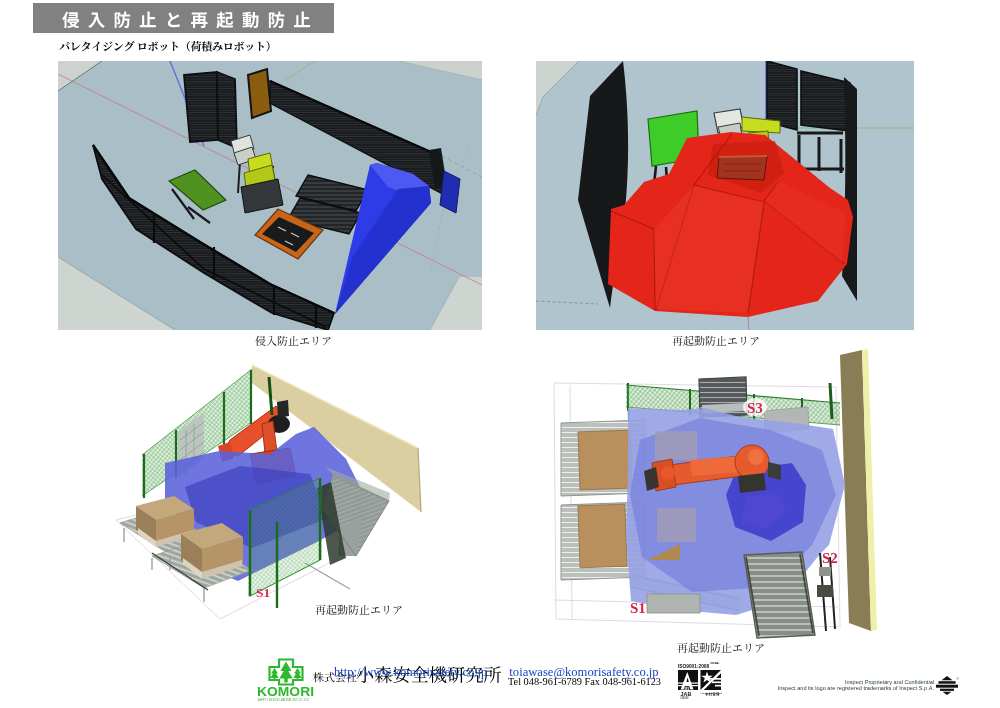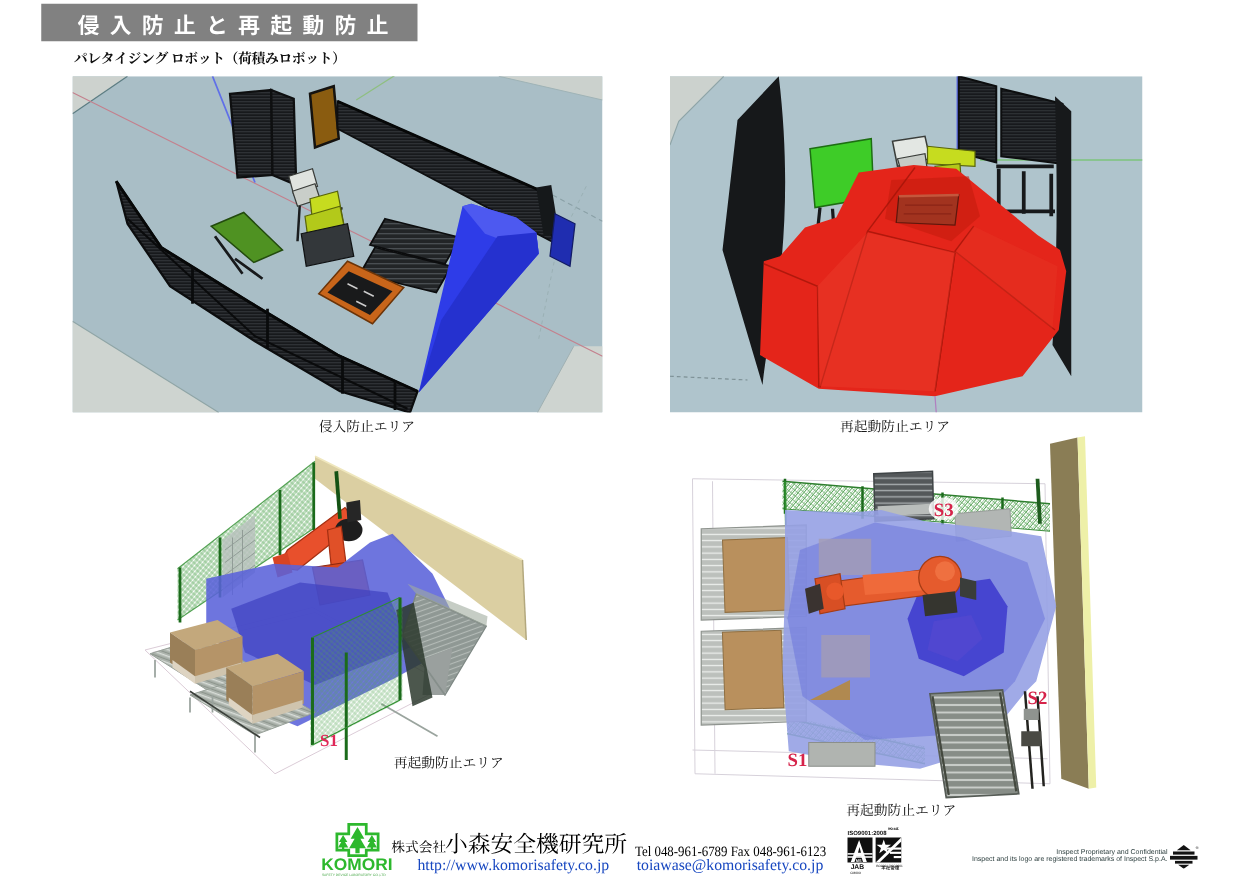--- a/index.html
+++ b/index.html
@@ -434,21 +434,21 @@
   <svg class="abs" style="left:313px;top:655px;" width="400" height="36" viewBox="0 0 400 36">
     <g transform="translate(0,26.5)">
         <path d="M6.7 -9.2V-7.0H5.4C5.6 -7.4 5.7 -7.7 5.9 -8.2C6.1 -8.2 6.2 -8.2 6.3 -8.4L5.2 -8.7C4.9 -7.4 4.5 -6.1 4.0 -5.3L4.1 -5.2C4.5 -5.6 4.9 -6.1 5.2 -6.7H6.7V-4.7H4.0L4.1 -4.3H6.3C5.7 -2.8 4.6 -1.3 3.3 -0.3L3.4 -0.1C4.8 -1.0 5.9 -2.2 6.7 -3.5V0.8H6.8C7.1 0.8 7.4 0.7 7.4 0.5V-4.2C7.9 -2.6 8.9 -1.0 10.2 -0.1C10.2 -0.4 10.4 -0.7 10.7 -0.9L10.7 -1.0C9.4 -1.6 8.2 -2.9 7.6 -4.3H10.3C10.5 -4.3 10.6 -4.4 10.6 -4.5C10.2 -4.8 9.7 -5.3 9.7 -5.3L9.1 -4.7H7.4V-6.7H9.8C10.0 -6.7 10.1 -6.7 10.1 -6.9C9.8 -7.2 9.2 -7.6 9.2 -7.6L8.7 -7.0H7.4V-8.8C7.7 -8.8 7.8 -8.9 7.8 -9.1ZM2.1 -9.2V-6.7H0.5L0.6 -6.3H2.0C1.7 -4.7 1.1 -3.1 0.3 -1.8L0.4 -1.7C1.2 -2.5 1.7 -3.4 2.1 -4.4V0.9H2.3C2.5 0.9 2.8 0.7 2.8 0.6V-5.0C3.1 -4.5 3.5 -3.9 3.6 -3.4C4.2 -2.8 4.9 -4.2 2.8 -5.2V-6.3H4.1C4.3 -6.3 4.4 -6.4 4.4 -6.5C4.1 -6.9 3.5 -7.3 3.5 -7.3L3.1 -6.7H2.8V-8.8C3.1 -8.8 3.2 -8.9 3.2 -9.1Z M18.7 -8.9 18.6 -8.8C19.0 -8.5 19.7 -8.0 19.9 -7.5C20.7 -7.2 21.0 -8.6 18.7 -8.9ZM17.0 -9.2C17.0 -8.4 17.1 -7.6 17.1 -6.8H11.5L11.6 -6.5H17.2C17.4 -3.6 18.2 -1.1 20.0 0.3C20.5 0.7 21.2 1.0 21.4 0.6C21.5 0.5 21.5 0.3 21.2 -0.1L21.4 -1.8L21.2 -1.8C21.1 -1.3 20.9 -0.8 20.8 -0.5C20.6 -0.3 20.6 -0.3 20.4 -0.5C18.8 -1.7 18.1 -4.0 17.9 -6.5H21.2C21.4 -6.5 21.5 -6.5 21.5 -6.7C21.1 -7.0 20.5 -7.5 20.5 -7.5L20.0 -6.8H17.9C17.8 -7.5 17.8 -8.1 17.8 -8.7C18.1 -8.8 18.2 -8.9 18.2 -9.1ZM11.7 -0.2 12.2 0.6C12.3 0.6 12.4 0.5 12.4 0.4C14.6 -0.4 16.1 -1.0 17.3 -1.4L17.2 -1.6L14.8 -1.0V-4.2H16.7C16.9 -4.2 17.0 -4.3 17.0 -4.4C16.7 -4.7 16.1 -5.2 16.1 -5.2L15.6 -4.6H12.0L12.1 -4.2H14.0V-0.8C13.0 -0.5 12.2 -0.3 11.7 -0.2Z M24.8 -5.5 24.9 -5.1H29.9C30.1 -5.1 30.2 -5.2 30.2 -5.3C29.8 -5.7 29.2 -6.1 29.2 -6.1L28.6 -5.5ZM27.7 -8.6C28.5 -7.1 30.1 -5.6 31.9 -4.7C32.0 -5.0 32.2 -5.3 32.6 -5.4L32.6 -5.6C30.8 -6.2 28.9 -7.4 27.9 -8.7C28.2 -8.7 28.3 -8.8 28.4 -8.9L27.0 -9.3C26.4 -7.8 24.3 -5.7 22.4 -4.7L22.5 -4.6C24.6 -5.4 26.7 -7.1 27.7 -8.6ZM23.2 -0.3 23.7 0.7C23.8 0.7 23.9 0.6 24.0 0.5C26.7 0.1 28.7 -0.2 30.2 -0.4C30.5 -0.0 30.7 0.4 30.8 0.7C31.8 1.4 32.3 -0.8 28.7 -2.3L28.6 -2.3C29.1 -1.8 29.6 -1.3 30.1 -0.7L25.4 -0.4C26.0 -1.1 26.7 -2.2 27.1 -3.2H31.8C31.9 -3.2 32.0 -3.2 32.1 -3.3C31.7 -3.7 31.0 -4.2 31.0 -4.2L30.5 -3.5H23.0L23.1 -3.2H26.1C25.9 -2.3 25.4 -1.1 25.0 -0.3C24.3 -0.3 23.6 -0.3 23.2 -0.3Z M37.5 -5.4 37.6 -5.1H39.8V0.0H36.8L36.9 0.3H43.3C43.5 0.3 43.6 0.3 43.6 0.2C43.3 -0.2 42.7 -0.7 42.7 -0.7L42.2 0.0H40.5V-5.1H43.0C43.2 -5.1 43.3 -5.1 43.3 -5.2C42.9 -5.6 42.4 -6.0 42.4 -6.0L41.8 -5.4H40.5V-8.7C40.8 -8.8 40.9 -8.9 40.9 -9.0L39.8 -9.1V-5.4ZM33.5 -7.1 33.6 -6.8H36.5C35.8 -5.4 34.5 -3.7 33.2 -2.7L33.4 -2.6C34.0 -3.0 34.7 -3.5 35.3 -4.1V0.9H35.4C35.8 0.9 36.0 0.7 36.0 0.6V-4.6C36.4 -4.2 36.9 -3.7 37.0 -3.3C37.8 -2.9 38.2 -4.2 36.0 -4.9C36.5 -5.4 37.0 -6.1 37.2 -6.7C37.5 -6.7 37.6 -6.7 37.7 -6.8L37.0 -7.5L36.5 -7.1H36.0V-8.8C36.2 -8.8 36.3 -8.9 36.4 -9.1L35.3 -9.2V-7.1Z" fill="#000000"></path>
       </g>
     <g transform="translate(43,26.5)">
         <path d="M12.1 -10.4 11.9 -10.3C13.6 -8.5 15.7 -5.6 16.0 -3.3C17.6 -2.0 18.5 -6.4 12.1 -10.4ZM4.6 -10.6C4.0 -8.2 2.6 -5.0 0.6 -3.0L0.8 -2.8C3.3 -4.5 5.0 -7.4 5.8 -9.6C6.3 -9.5 6.4 -9.6 6.5 -9.9ZM8.5 -15.0V-0.7C8.5 -0.3 8.4 -0.2 8.0 -0.2C7.5 -0.2 5.0 -0.4 5.0 -0.4V-0.1C6.1 0.0 6.6 0.2 7.0 0.4C7.3 0.6 7.5 1.0 7.5 1.4C9.6 1.2 9.8 0.5 9.8 -0.5V-14.3C10.3 -14.4 10.4 -14.5 10.5 -14.8Z M22.5 -8.1V-5.6H19.1L19.2 -5.1H22.1C21.4 -3.2 20.3 -1.4 18.8 -0.1L19.0 0.2C20.5 -0.8 21.6 -2.0 22.5 -3.4V1.4H22.7C23.1 1.4 23.6 1.1 23.6 1.0V-4.1C24.3 -3.5 25.2 -2.7 25.4 -2.0C26.6 -1.3 27.4 -3.5 23.6 -4.4V-5.1H26.5C26.8 -5.1 26.9 -5.2 27.0 -5.4C26.5 -5.8 25.6 -6.5 25.6 -6.5L24.9 -5.6H23.6V-7.5C24.1 -7.5 24.2 -7.7 24.3 -7.9ZM30.3 -8.1V-5.6H27.0L27.1 -5.1H29.6C28.7 -3.0 27.1 -1.1 25.0 0.2L25.2 0.5C27.4 -0.6 29.1 -2.1 30.3 -3.9V1.4H30.5C30.9 1.4 31.4 1.2 31.4 1.0V-4.9C32.2 -2.7 33.4 -0.9 34.9 0.2C35.1 -0.3 35.4 -0.7 35.9 -0.7L35.9 -0.9C34.3 -1.7 32.7 -3.2 31.8 -5.1H35.1C35.4 -5.1 35.5 -5.2 35.6 -5.4C35.0 -5.9 34.1 -6.6 34.1 -6.6L33.3 -5.6H31.4V-7.4C31.9 -7.5 32.0 -7.7 32.1 -7.9ZM26.6 -15.3V-13.0H19.9L20.1 -12.5H25.5C24.1 -10.7 21.9 -9.0 19.4 -7.9L19.6 -7.6C22.5 -8.6 24.9 -10.1 26.6 -12.0V-7.3H26.8C27.3 -7.3 27.8 -7.5 27.8 -7.6V-12.5H27.9C29.4 -10.4 31.9 -8.7 34.3 -7.8C34.4 -8.3 34.8 -8.6 35.3 -8.7L35.3 -8.9C32.9 -9.5 30.1 -10.9 28.4 -12.5H34.3C34.5 -12.5 34.7 -12.6 34.7 -12.8C34.2 -13.3 33.2 -14.1 33.2 -14.1L32.4 -13.0H27.8V-14.6C28.2 -14.6 28.4 -14.8 28.5 -15.1Z M48.4 -7.6C48.0 -5.7 47.3 -4.2 46.2 -2.9C45.0 -3.3 43.7 -3.6 42.1 -3.8C42.6 -5.0 43.3 -6.4 43.8 -7.6ZM44.1 -11.5C43.8 -10.7 43.3 -9.5 42.8 -8.2H37.3L37.4 -7.6H42.6C41.7 -5.6 40.6 -3.4 39.9 -2.2C40.4 -2.0 40.9 -2.0 41.2 -2.1L41.9 -3.5C43.2 -3.1 44.4 -2.7 45.6 -2.3C43.8 -0.6 41.0 0.4 37.1 1.1L37.1 1.4C41.8 0.9 44.7 -0.1 46.7 -1.8C49.0 -0.7 50.7 0.4 51.6 1.3C53.1 1.9 53.5 -0.6 47.5 -2.6C48.6 -3.9 49.3 -5.6 49.8 -7.6H53.3C53.5 -7.6 53.7 -7.7 53.8 -7.9C53.1 -8.5 52.1 -9.3 52.1 -9.3L51.2 -8.2H44.0C44.5 -9.2 44.9 -10.1 45.1 -10.8C45.6 -10.8 45.8 -10.9 45.8 -11.2ZM39.2 -13.7C39.3 -12.4 38.7 -11.3 37.9 -10.9C37.6 -10.6 37.3 -10.3 37.5 -9.9C37.7 -9.4 38.4 -9.5 38.8 -9.8C39.3 -10.2 39.8 -10.9 39.8 -12.1H51.7C51.4 -11.4 51.1 -10.5 50.8 -10.0L51.0 -9.8C51.7 -10.3 52.6 -11.2 53.1 -11.8C53.5 -11.9 53.7 -11.9 53.8 -12.0L52.4 -13.4L51.6 -12.6H46.1V-14.6C46.5 -14.7 46.7 -14.9 46.8 -15.1L44.9 -15.3V-12.6H39.8C39.7 -12.9 39.6 -13.3 39.5 -13.7Z M64.1 -14.3C65.4 -11.5 68.2 -9.0 71.2 -7.5C71.3 -7.9 71.8 -8.3 72.3 -8.4L72.3 -8.7C69.2 -10.1 66.1 -12.1 64.5 -14.5C64.9 -14.5 65.2 -14.6 65.2 -14.8L63.0 -15.4C62.0 -12.7 58.3 -8.9 55.2 -7.0L55.4 -6.8C58.8 -8.4 62.4 -11.6 64.1 -14.3ZM55.8 0.2 55.9 0.7H71.3C71.6 0.7 71.7 0.7 71.8 0.5C71.1 -0.1 70.1 -0.9 70.1 -0.9L69.2 0.2H64.3V-3.7H69.5C69.7 -3.7 69.9 -3.8 69.9 -4.0C69.3 -4.5 68.3 -5.2 68.3 -5.2L67.5 -4.2H64.3V-7.7H68.8C69.1 -7.7 69.3 -7.8 69.3 -7.9C68.7 -8.5 67.8 -9.2 67.8 -9.2L66.9 -8.2H58.4L58.5 -7.7H63.0V-4.2H58.1L58.3 -3.7H63.0V0.2Z M86.5 -7.6 86.3 -7.4C86.7 -7.1 87.2 -6.6 87.4 -6.1C88.3 -5.5 89.1 -7.4 86.5 -7.6ZM83.7 -15.1C83.7 -14.2 83.7 -13.2 83.7 -12.3L82.2 -12.9C81.7 -11.3 80.9 -9.4 80.3 -8.2L79.0 -8.1L79.7 -6.8C79.9 -6.8 80.0 -6.9 80.1 -7.2C81.3 -7.5 82.2 -7.8 82.8 -8.0C82.9 -7.7 83.0 -7.4 83.0 -7.1C84.0 -6.3 85.0 -8.2 82.2 -9.7L82.0 -9.6C82.2 -9.2 82.5 -8.8 82.7 -8.4L80.8 -8.2C81.6 -9.3 82.5 -10.7 83.2 -12.0C83.4 -12.0 83.6 -12.0 83.7 -12.2C83.8 -9.8 84.0 -7.6 84.4 -5.7H79.2L79.3 -5.2H80.6C80.5 -3.1 80.2 -0.8 78.1 1.1L78.3 1.4C80.4 0.0 81.2 -1.7 81.6 -3.4C82.2 -2.9 82.7 -2.2 82.9 -1.6C84.0 -0.9 84.8 -3.1 81.7 -3.9C81.8 -4.3 81.8 -4.8 81.8 -5.2H84.6C84.8 -4.0 85.2 -2.9 85.8 -2.0C84.5 -0.6 82.9 0.3 81.3 0.9L81.4 1.3C83.2 0.8 84.9 0.0 86.3 -1.2C86.8 -0.4 87.4 0.2 88.1 0.7C88.9 1.3 90.0 1.7 90.3 1.2C90.5 1.0 90.4 0.7 89.9 0.1L90.2 -2.6L90.0 -2.7C89.7 -1.9 89.4 -1.0 89.2 -0.6C89.1 -0.2 89.0 -0.2 88.7 -0.5C88.1 -0.9 87.6 -1.3 87.1 -1.9C87.7 -2.5 88.3 -3.2 88.7 -4.0C89.1 -3.9 89.3 -4.0 89.4 -4.1L87.9 -4.9C87.5 -4.2 87.0 -3.5 86.6 -2.9C86.2 -3.6 85.9 -4.3 85.7 -5.2H89.9C90.2 -5.2 90.3 -5.3 90.4 -5.5C89.8 -6.0 89.0 -6.7 89.0 -6.7L88.2 -5.7H85.5C84.9 -8.2 84.8 -11.3 84.9 -14.4C85.3 -14.5 85.5 -14.7 85.5 -14.9ZM79.3 -12.7 79.0 -12.5C79.6 -12.0 80.3 -11.2 80.4 -10.5C81.3 -10.0 81.9 -11.2 80.6 -12.1C81.0 -12.7 81.5 -13.5 82.0 -14.2C82.3 -14.2 82.5 -14.4 82.6 -14.6L81.0 -15.1C80.7 -14.2 80.4 -13.1 80.1 -12.3C79.9 -12.4 79.6 -12.6 79.3 -12.7ZM85.3 -8.7 85.8 -7.4C86.0 -7.4 86.2 -7.5 86.2 -7.8C87.4 -8.1 88.3 -8.4 89.0 -8.6C89.1 -8.2 89.2 -7.9 89.3 -7.6C90.2 -6.7 91.2 -8.8 88.3 -10.4L88.1 -10.3C88.4 -9.9 88.6 -9.5 88.9 -9.0L86.9 -8.8C87.7 -9.8 88.5 -11.0 89.2 -12.2C89.6 -12.2 89.8 -12.3 89.9 -12.5L88.3 -13.1C87.7 -11.6 86.9 -10.0 86.3 -8.8ZM85.3 -12.6 85.1 -12.5C85.6 -12.0 86.2 -11.2 86.3 -10.5C87.1 -9.9 87.8 -11.1 86.4 -12.1C86.9 -12.7 87.5 -13.5 88.0 -14.2C88.3 -14.2 88.6 -14.4 88.7 -14.6L87.0 -15.2C86.7 -14.2 86.4 -13.1 86.0 -12.3C85.8 -12.4 85.6 -12.6 85.3 -12.6ZM76.0 -15.2V-11.0H73.6L73.7 -10.4H75.7C75.3 -7.8 74.5 -5.1 73.2 -3.0L73.5 -2.7C74.5 -4.0 75.4 -5.4 76.0 -7.0V1.4H76.2C76.6 1.4 77.1 1.1 77.1 1.0V-8.5C77.7 -7.7 78.2 -6.7 78.3 -5.9C79.4 -5.1 80.3 -7.3 77.1 -8.9V-10.4H79.2C79.5 -10.4 79.6 -10.5 79.7 -10.7C79.2 -11.3 78.3 -12.0 78.3 -12.0L77.6 -11.0H77.1V-14.5C77.6 -14.6 77.7 -14.8 77.8 -15.0Z M104.8 -13.1V-7.6H102.0V-7.8V-13.1ZM91.8 -13.8 91.9 -13.2H94.3C93.8 -10.1 92.9 -7.0 91.5 -4.5L91.7 -4.3C92.4 -5.1 92.9 -5.9 93.4 -6.7V0.1H93.6C94.1 0.1 94.5 -0.2 94.5 -0.3V-1.9H96.8V-0.7H96.9C97.3 -0.7 97.9 -1.0 97.9 -1.1V-8.0C98.2 -8.1 98.5 -8.2 98.6 -8.3L97.2 -9.4L96.6 -8.7H94.7L94.4 -8.9C94.9 -10.2 95.3 -11.7 95.5 -13.2H98.5C98.8 -13.2 98.9 -13.3 99.0 -13.5L99.1 -13.1H100.8V-7.8V-7.6H98.5L98.7 -7.1H100.8C100.7 -3.9 100.1 -1.1 97.0 1.2L97.2 1.5C101.1 -0.6 101.9 -3.8 102.0 -7.1H104.8V1.4H105.0C105.6 1.4 106.0 1.1 106.0 1.0V-7.1H108.2C108.5 -7.1 108.6 -7.2 108.7 -7.4C108.2 -7.9 107.2 -8.7 107.2 -8.7L106.4 -7.6H106.0V-13.1H108.0C108.2 -13.1 108.4 -13.2 108.5 -13.4C107.9 -14.0 106.9 -14.8 106.9 -14.8L106.1 -13.7H98.9L99.0 -13.6C98.4 -14.1 97.4 -14.8 97.4 -14.8L96.6 -13.8ZM96.8 -8.2V-2.4H94.5V-8.2Z M110.9 -5.8 111.0 -5.2H116.2C115.7 -2.4 114.1 -0.2 110.0 1.2L110.2 1.4C115.1 0.2 116.9 -2.2 117.5 -5.2H121.0V-0.1C121.0 0.8 121.3 1.1 122.5 1.1H124.1C126.3 1.1 126.9 0.8 126.9 0.3C126.9 0.1 126.8 -0.1 126.4 -0.2L126.4 -2.5H126.1C125.9 -1.5 125.7 -0.6 125.6 -0.3C125.5 -0.1 125.5 -0.1 125.3 -0.1C125.1 -0.1 124.7 -0.1 124.1 -0.1H122.8C122.3 -0.1 122.2 -0.1 122.2 -0.4V-5.1C122.6 -5.1 122.8 -5.2 122.9 -5.3L121.5 -6.5L120.9 -5.8H117.6C117.7 -6.4 117.7 -7.2 117.8 -7.9C118.1 -7.9 118.4 -8.1 118.4 -8.4L116.4 -8.6C116.4 -7.6 116.4 -6.7 116.3 -5.8ZM112.3 -14.0C112.3 -12.8 111.6 -11.6 110.8 -11.2C110.4 -11.0 110.1 -10.6 110.3 -10.2C110.5 -9.8 111.2 -9.8 111.7 -10.2C112.2 -10.5 112.7 -11.2 112.8 -12.4H115.6C115.1 -9.9 113.6 -8.3 110.5 -7.2L110.7 -7.0C114.3 -7.8 116.2 -9.4 116.9 -12.4H119.4V-9.1C119.4 -8.3 119.7 -8.0 121.0 -8.0H122.8C125.5 -8.0 126.0 -8.2 126.0 -8.7C126.0 -9.0 125.9 -9.1 125.5 -9.2L125.4 -10.6H125.2C125.0 -10.0 124.9 -9.4 124.7 -9.2C124.7 -9.1 124.6 -9.1 124.4 -9.1C124.2 -9.1 123.6 -9.1 122.9 -9.1H121.3C120.7 -9.1 120.6 -9.1 120.6 -9.3V-12.4H124.1C123.9 -11.8 123.5 -11.1 123.2 -10.6L123.4 -10.5C124.1 -10.9 125.1 -11.6 125.7 -12.2C126.0 -12.2 126.2 -12.2 126.4 -12.4L124.9 -13.7L124.2 -12.9H118.9V-14.6C119.3 -14.6 119.5 -14.8 119.5 -15.1L117.7 -15.2V-12.9H112.8C112.8 -13.3 112.7 -13.6 112.6 -14.0Z M128.3 -13.8 128.5 -13.2H136.5C136.8 -13.2 137.0 -13.3 137.0 -13.5C136.4 -14.1 135.5 -14.8 135.5 -14.8L134.6 -13.8ZM134.4 -10.1V-6.3H130.7L130.7 -7.5V-10.1ZM129.6 -10.7V-7.5C129.6 -4.7 129.4 -1.4 128.0 1.3L128.3 1.5C130.1 -0.6 130.6 -3.4 130.7 -5.8H134.4V-4.7H134.5C134.9 -4.7 135.5 -5.0 135.5 -5.1V-9.9C135.9 -10.0 136.2 -10.1 136.3 -10.3L134.8 -11.4L134.2 -10.7H130.9L129.6 -11.3ZM143.1 -15.2C142.1 -14.6 140.3 -13.7 138.7 -13.2L137.4 -13.6V-8.7C137.4 -5.2 136.9 -1.7 134.0 1.2L134.2 1.4C138.1 -1.3 138.6 -5.4 138.6 -8.7V-8.7H141.4V1.5H141.6C142.2 1.5 142.6 1.1 142.6 1.1V-8.7H144.6C144.9 -8.7 145.0 -8.8 145.1 -9.0C144.5 -9.5 143.5 -10.3 143.5 -10.3L142.7 -9.2H138.6V-12.7C140.4 -13.0 142.4 -13.4 143.7 -13.9C144.1 -13.7 144.5 -13.7 144.6 -13.9Z" fill="#000000"></path>
       </g>
     <text x="195" y="30" font-family="Liberation Serif" font-size="11.4" fill="#000" textLength="153" lengthAdjust="spacingAndGlyphs">Tel 048-961-6789  Fax 048-961-6123</text>
   </svg>
 
-  <div class="abs" style="left:334px;top:685px;font-family:'Liberation Serif',serif;font-size:12.6px;color:#1747c0;white-space:nowrap;">http://www.komorisafety.co.jp&nbsp;&nbsp;&nbsp;&nbsp;&nbsp;&nbsp;&nbsp;toiawase@komorisafety.co.jp</div>
+  <div class="abs" style="left:334px;top:665px;font-family:'Liberation Serif',serif;font-size:12.6px;color:#1747c0;white-space:nowrap;">http://www.komorisafety.co.jp&nbsp;&nbsp;&nbsp;&nbsp;&nbsp;&nbsp;&nbsp;toiawase@komorisafety.co.jp</div>
 
   <svg class="abs" style="left:676px;top:662px;" width="52" height="42" viewBox="0 0 52 42">
     <text x="2" y="6" font-size="4.8" font-weight="bold" fill="#111" font-family="Liberation Sans">ISO9001:2008</text>
     <g transform="translate(34,1.5)">
         <path d="M2.5 -1.2V-0.2C2.5 0.2 2.6 0.4 3.0 0.4C3.0 0.4 3.3 0.4 3.4 0.4C3.7 0.4 3.8 0.2 3.9 -0.4C3.8 -0.4 3.6 -0.5 3.5 -0.5C3.5 -0.1 3.5 -0.0 3.4 -0.0C3.3 -0.0 3.1 -0.0 3.0 -0.0C2.9 -0.0 2.9 -0.0 2.9 -0.2V-1.2ZM2.0 -1.1C2.0 -0.7 1.9 -0.3 1.7 -0.1L2.0 0.1C2.3 -0.1 2.4 -0.6 2.4 -1.0ZM2.6 -1.6C2.9 -1.4 3.2 -1.2 3.4 -1.0L3.7 -1.3C3.5 -1.5 3.1 -1.7 2.8 -1.9ZM3.6 -1.0C3.9 -0.7 4.1 -0.2 4.1 0.1L4.5 -0.0C4.4 -0.4 4.2 -0.8 4.0 -1.2ZM0.4 -2.5V-2.1H1.7V-2.5ZM0.4 -3.7V-3.4H1.7V-3.7ZM0.4 -1.9V-1.5H1.7V-1.9ZM0.2 -3.1V-2.8H1.8V-3.1ZM2.0 -3.7V-3.3H2.8C2.8 -3.2 2.7 -3.1 2.7 -2.9C2.5 -3.0 2.4 -3.1 2.2 -3.1L2.0 -2.8C2.2 -2.8 2.4 -2.7 2.5 -2.6C2.4 -2.3 2.2 -2.1 1.8 -1.9C1.9 -1.9 2.0 -1.7 2.1 -1.6C2.5 -1.8 2.7 -2.1 2.9 -2.4C3.1 -2.3 3.2 -2.2 3.3 -2.2L3.5 -2.5C3.4 -2.6 3.2 -2.7 3.0 -2.8C3.1 -3.0 3.1 -3.1 3.2 -3.3H3.9C3.8 -2.5 3.8 -2.2 3.7 -2.2C3.7 -2.1 3.6 -2.1 3.6 -2.1C3.5 -2.1 3.3 -2.1 3.2 -2.1C3.2 -2.0 3.3 -1.9 3.3 -1.7C3.5 -1.7 3.7 -1.7 3.8 -1.7C3.9 -1.8 4.0 -1.8 4.1 -1.9C4.2 -2.0 4.2 -2.5 4.3 -3.5C4.3 -3.6 4.3 -3.7 4.3 -3.7ZM0.4 -1.2V0.3H0.7V0.1H1.7V-1.2ZM0.7 -0.9H1.3V-0.2H0.7Z M5.0 -2.5V-2.1H6.3V-2.5ZM5.0 -3.7V-3.4H6.3V-3.7ZM5.0 -1.8V-1.5H6.3V-1.8ZM4.8 -3.1V-2.8H6.5V-3.1ZM6.8 -2.4V-0.2H6.5V0.2H9.0V-0.2H8.1V-1.6H8.9V-2.0H8.1V-3.2H9.0V-3.6H6.6V-3.2H7.6V-0.2H7.2V-2.4ZM5.0 -1.2V0.4H5.3V0.2H6.3V-1.2ZM5.3 -0.8H5.9V-0.2H5.3Z" fill="#111111"></path>
       </g>
     <rect x="2" y="8" width="20" height="20" fill="#101010"></rect>
     <rect x="2" y="20.5" width="20" height="1.2" fill="#fff"></rect>
     <rect x="2" y="23" width="20" height="1.2" fill="#fff"></rect>
     <path d="M11.3,10 L17.5,27.6 h-3.1 l-1.4,-4.4 h-3.9 l-1.5,4.4 h-3 z M11.6,15.5 l-1.2,4.6 h2.4 z" fill="#fff"></path>

